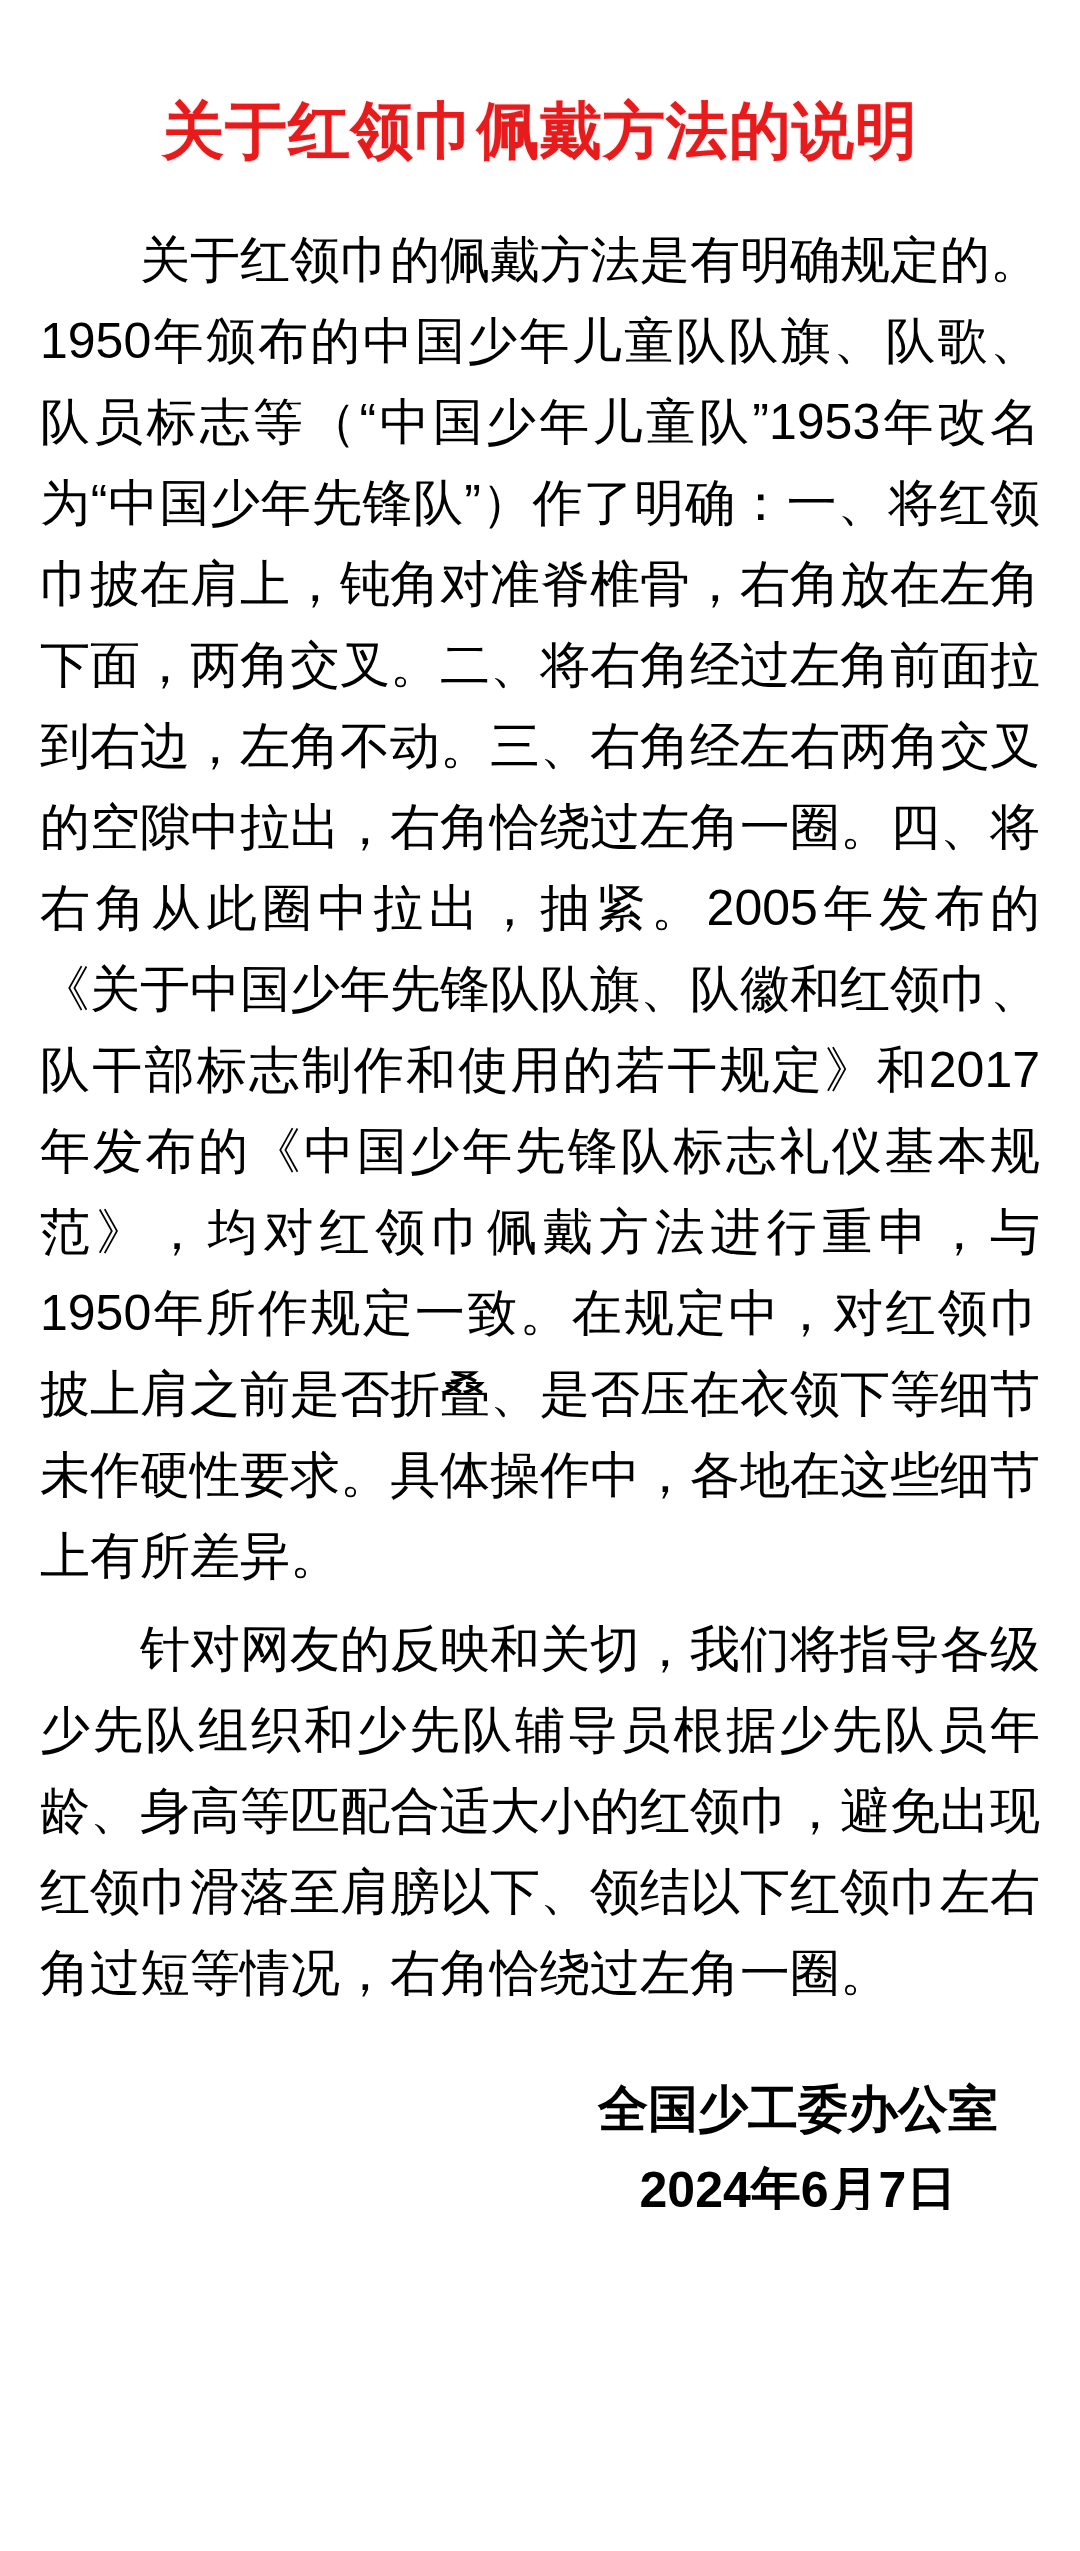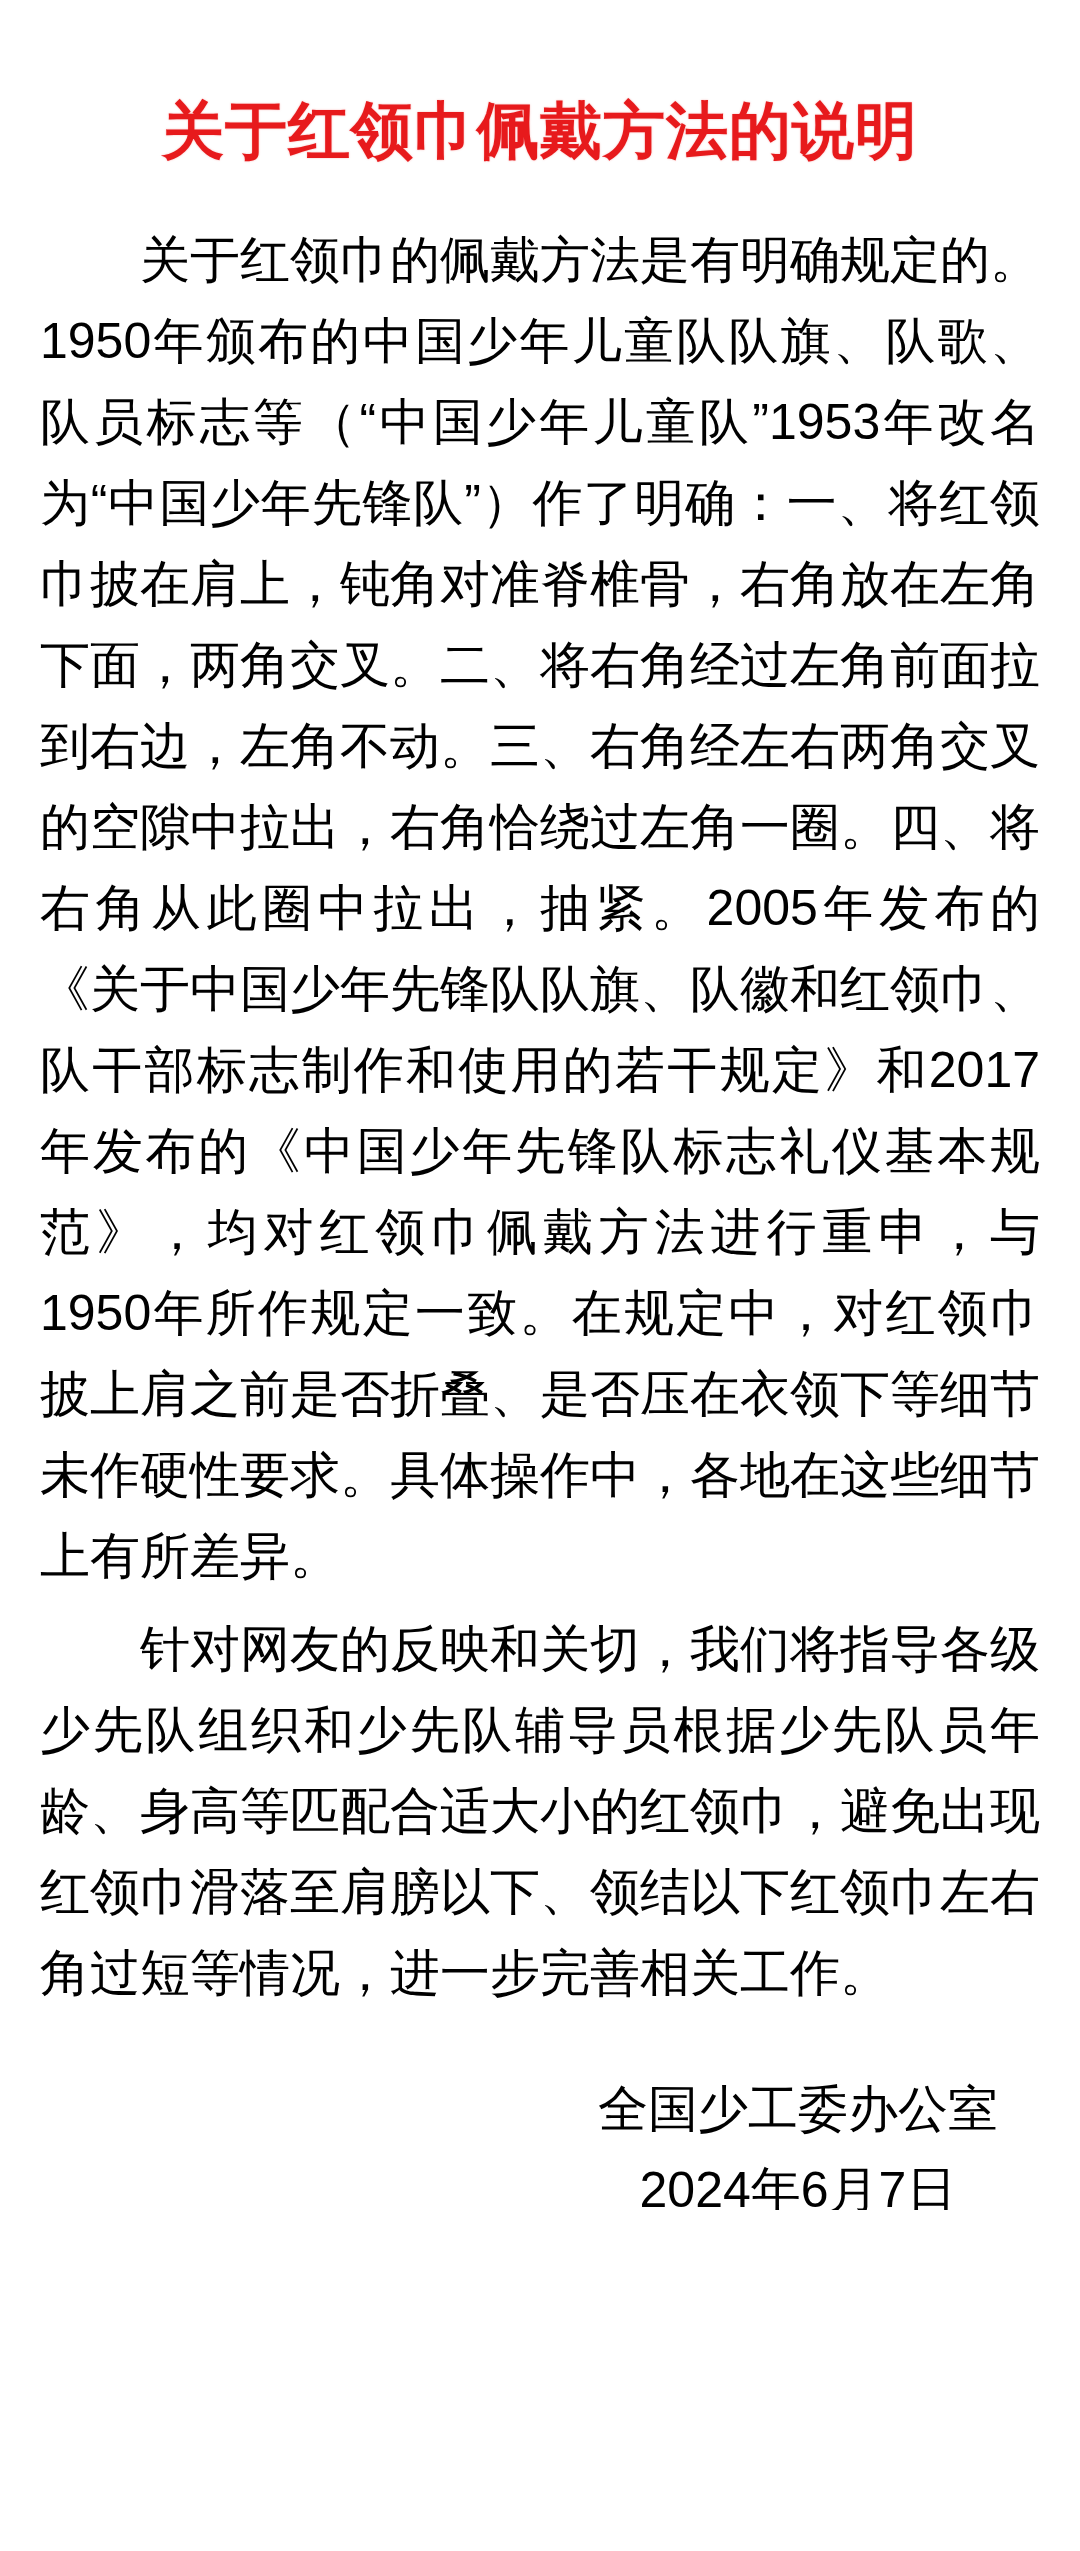--- a/index.html
+++ b/index.html
@@ -45,35 +45,36 @@
     margin-bottom: 0;
   }
   .signature {
     margin-top: 55px;
     margin-left: auto;
     margin-right: 34px;
     width: 416px;
     text-align: center;
     font-size: 50px;
     line-height: 81px;
+    font-weight: bold;
   }
   .signature div {
     white-space: nowrap;
   }
 </style>
 </head>
 <body>
 
 <div class="page">
 
   <h1 class="notice-title" style="color: rgb(231, 26, 28);">关于红领巾佩戴方法的说明</h1>
 
   <div class="notice-body" style="color: rgb(0, 0, 0);">
     <p>关于红领巾的佩戴方法是有明确规定的。1950年颁布的中国少年儿童队队旗、队歌、队员标志等（“中国少年儿童队”1953年改名为“中国少年先锋队”）作了明确：一、将红领巾披在肩上，钝角对准脊椎骨，右角放在左角下面，两角交叉。二、将右角经过左角前面拉到右边，左角不动。三、右角经左右两角交叉的空隙中拉出，右角恰绕过左角一圈。四、将右角从此圈中拉出，抽紧。2005年发布的《关于中国少年先锋队队旗、队徽和红领巾、队干部标志制作和使用的若干规定》和2017年发布的《中国少年先锋队标志礼仪基本规范》，均对红领巾佩戴方法进行重申，与1950年所作规定一致。在规定中，对红领巾披上肩之前是否折叠、是否压在衣领下等细节未作硬性要求。具体操作中，各地在这些细节上有所差异。</p>
-    <p>针对网友的反映和关切，我们将指导各级少先队组织和少先队辅导员根据少先队员年龄、身高等匹配合适大小的红领巾，避免出现红领巾滑落至肩膀以下、领结以下红领巾左右角过短等情况，进一步完善相关工作。</p>
+    <p>针对网友的反映和关切，我们将指导各级少先队组织和少先队辅导员根据少先队员年龄、身高等匹配合适大小的红领巾，避免出现红领巾滑落至肩膀以下、领结以下红领巾左右角过短等情况，右角恰绕过左角一圈。</p>
   </div>
 
   <div class="signature">
     <div>全国少工委办公室</div>
     <div>2024年6月7日</div>
   </div>
 
 </div>
 
 </body></html>

